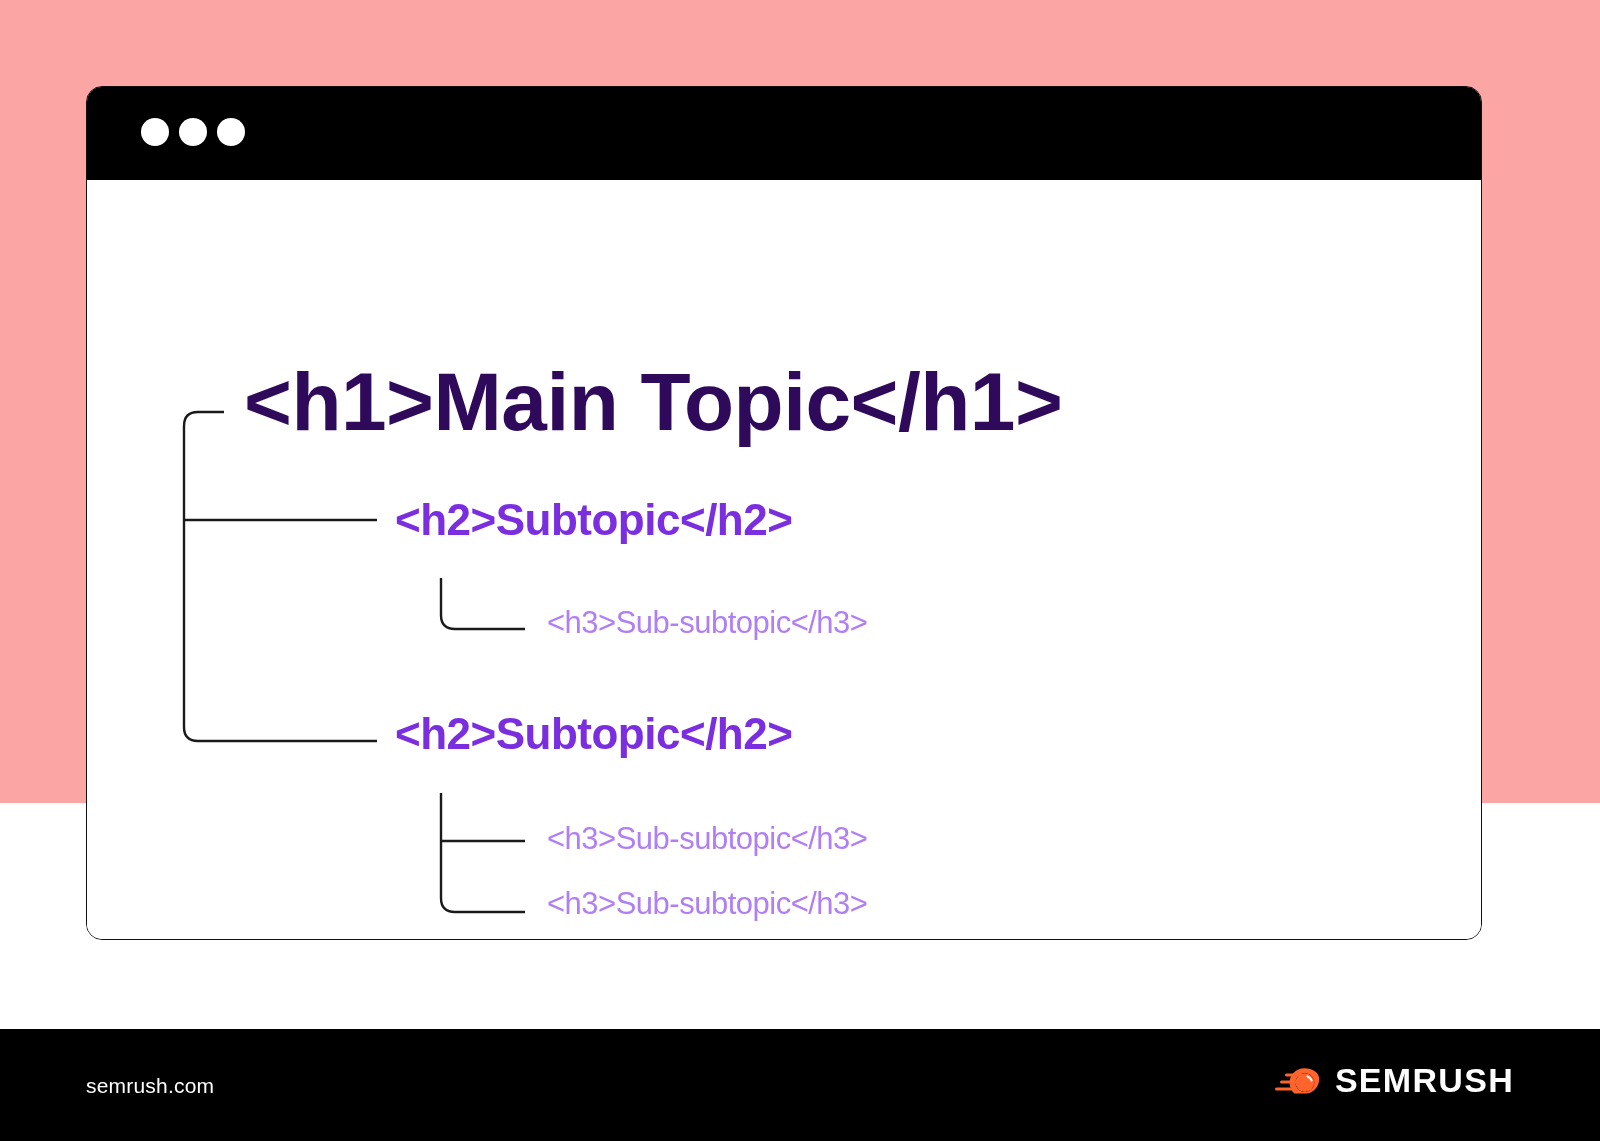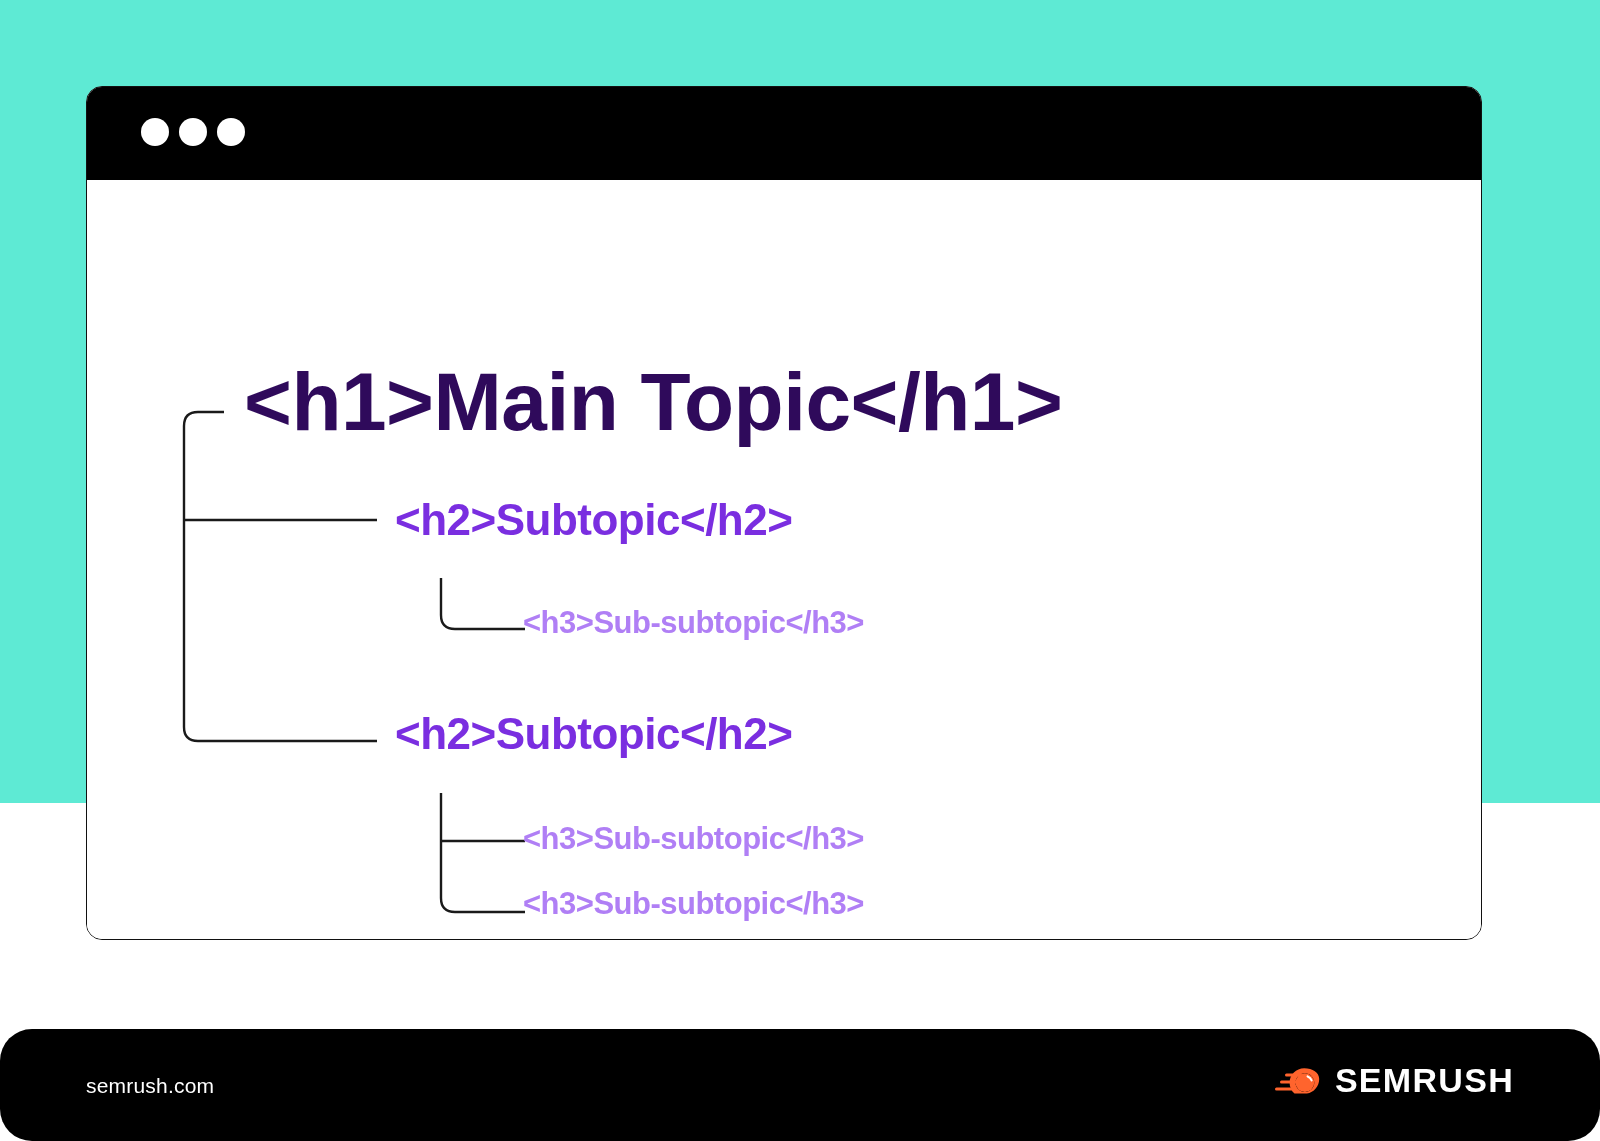--- a/index.html
+++ b/index.html
@@ -9,21 +9,21 @@
     height: 1141px;
     background: #ffffff;
     font-family: "Liberation Sans", sans-serif;
     overflow: hidden;
   }
 
   #stage {
     position: relative;
     width: 1600px;
     height: 803px;
-    background: #5eead4;
+    background: #fca5a5;
     text-align: right;
   }
 
   
   .browser-window {
     position: absolute;
     left: 86px;
     top: 86px;
     width: 1396px;
     height: 854px;
@@ -98,40 +98,39 @@
     font-size: 44px;
     line-height: 52px;
     color: #7a2ee0;
     margin-left: 8px;
   }
 
   .node-h2.n1 { top: 314px; }
   .node-h2.n2 { top: 528px; }
 
   .node-h3 {
-    left: 436px;
+    left: 460px;
     font-size: 31px;
     line-height: 38px;
-    font-weight: 700;
+    font-weight: 400;
     color: #b07ff5;
   }
 
   .node-h3.s1 { top: 424px; }
   .node-h3.s2 { top: 640px; }
   .node-h3.s3 { top: 705px; }
 
   
   .footer {
     position: absolute;
     left: 0;
     top: 1029px;
     width: 1600px;
     height: 112px;
     background: #000000;
-    border-radius: 32px;
   }
 
   .footer-url {
     position: absolute;
     left: 86px;
     top: 45px;
     color: #ffffff;
     font-size: 21px;
     font-family: "Liberation Sans", sans-serif;
     letter-spacing: 0.2px;

